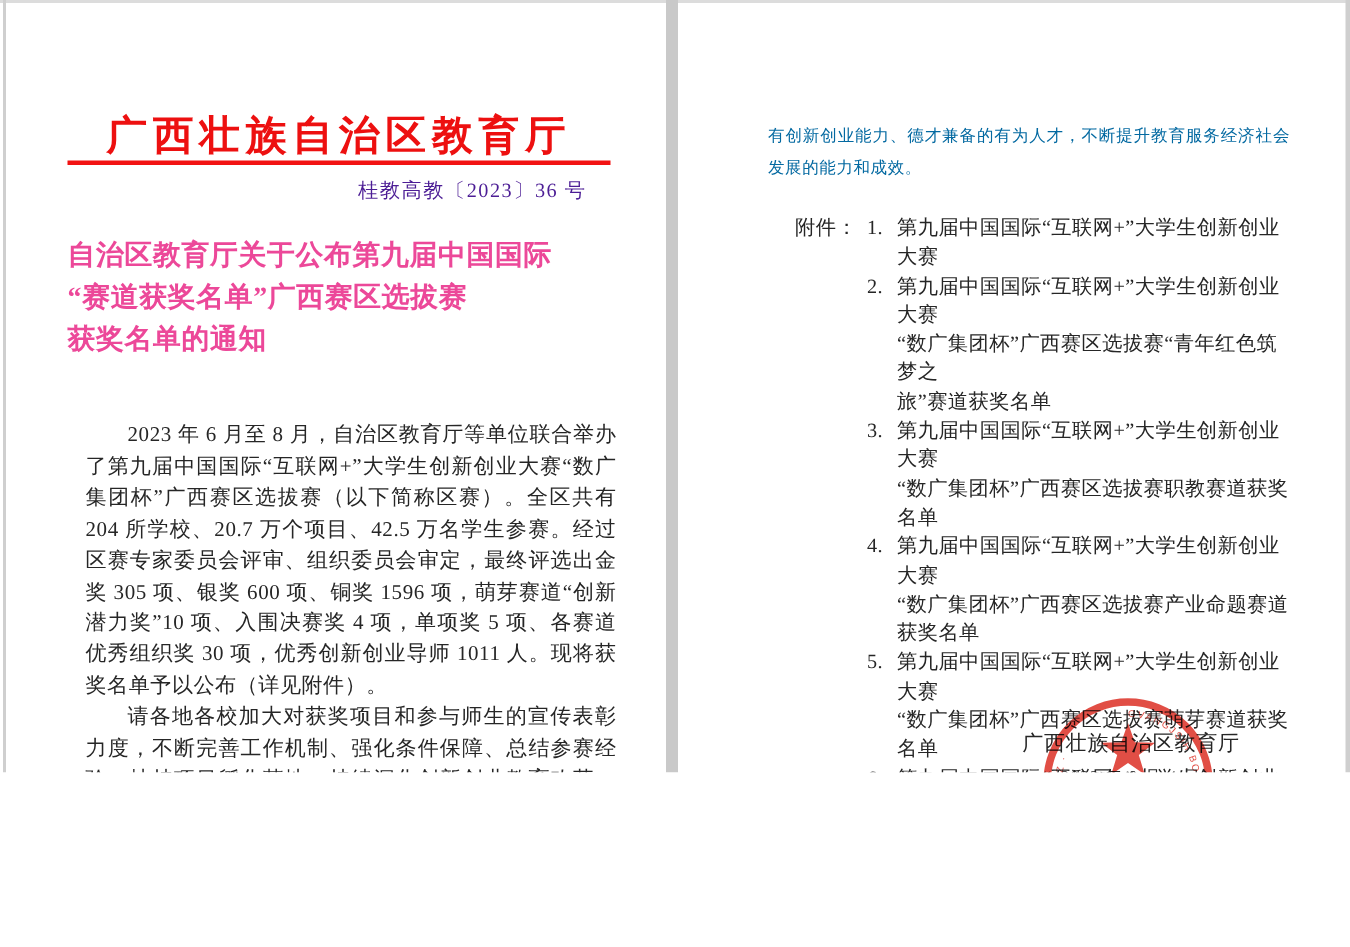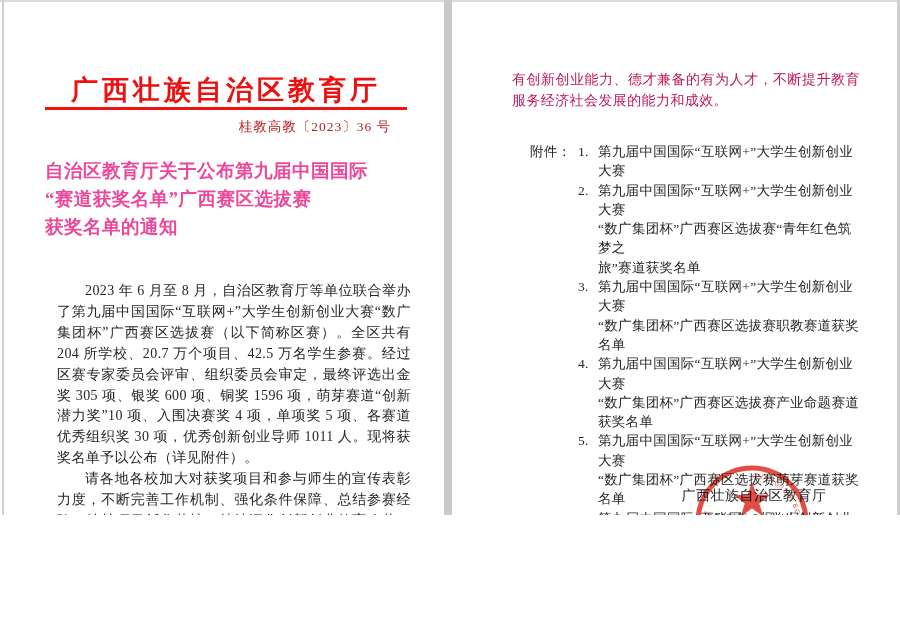--- a/index.html
+++ b/index.html
@@ -19,37 +19,37 @@
   
   .letterhead{
     position:absolute;left:45px;top:72px;width:362px;text-align:center;
     font-size:27px;font-weight:bold;color:#ed1010;letter-spacing:4px;white-space:nowrap;
   }
   .rule-red{position:absolute;left:45px;width:362px;height:3px;background:#f21212;}
   .rule-top{top:107px;}
   .rule-bottom{top:584px;}
   .doc-number{
     position:absolute;left:45px;top:118px;width:346px;text-align:right;
-    font-size:13.5px;color:#b91c1c;letter-spacing:1px;
+    font-size:13.5px;color:#4c1d95;letter-spacing:1px;
   }
   .notice-title{
     position:absolute;left:45px;top:157px;width:362px;text-align:left;
     font-size:18.5px;font-weight:bold;line-height:28px;color:#ec4899;letter-spacing:0.5px;
   }
   .body-text{
     position:absolute;left:57px;top:281px;width:354px;
     font-size:14px;line-height:20.9px;text-align:justify;color:#262626;letter-spacing:0.4px;
   }
   .body-text p{margin:0;text-indent:2em;}
   .body-text .no-indent{text-indent:0;}
 
   
   .continuation{
-    position:absolute;left:512px;top:70px;width:348px;
-    font-size:14px;line-height:20.9px;text-align:justify;color:#be185d;letter-spacing:0.4px;
+    position:absolute;left:512px;top:81px;width:348px;
+    font-size:11px;line-height:20.9px;text-align:justify;color:#0369a1;letter-spacing:0.4px;
   }
   .att-block{
     position:absolute;left:530px;top:142px;width:334px;
     font-size:13.5px;line-height:19.3px;color:#262626;letter-spacing:0.3px;
   }
   .att-label{position:absolute;left:0;top:0;}
   .att-items{margin-left:48px;}
   .att-item{display:flex;}
   .att-num{flex:none;width:20px;}
   .att-text{flex:1;}

